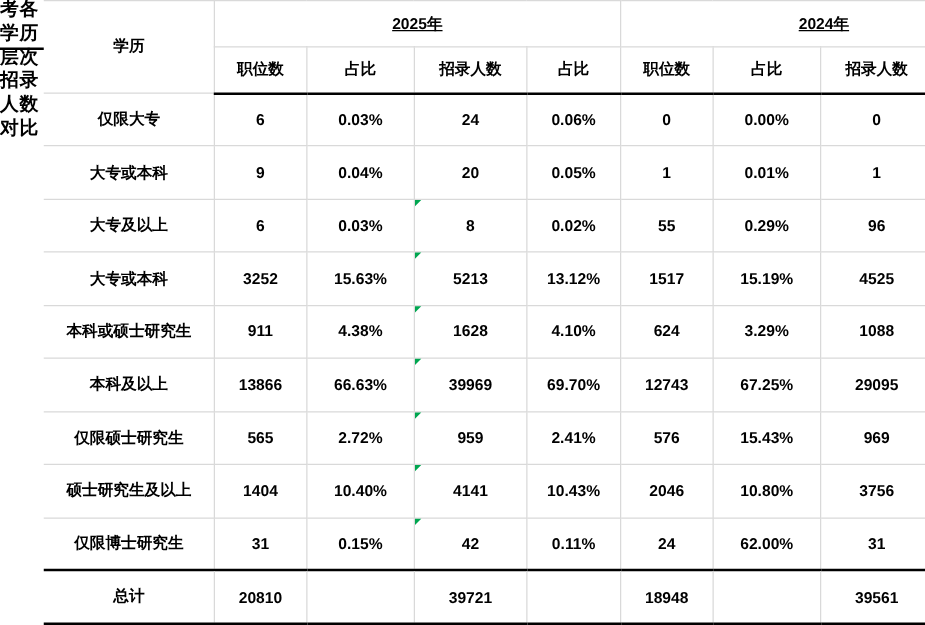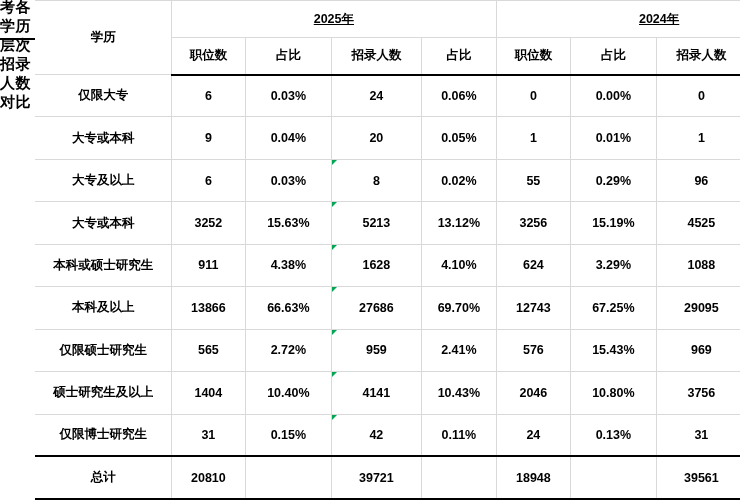--- a/index.html
+++ b/index.html
@@ -178,21 +178,21 @@
         <td>96</td>
         <td>0.24%</td>
       </tr>
 
       <tr>
         <td class="rowlabel">大专或本科</td>
         <td>3252</td>
         <td>15.63%</td>
         <td class="marker">5213</td>
         <td>13.12%</td>
-        <td>3256</td>
+        <td>1517</td>
         <td>15.19%</td>
         <td>4525</td>
         <td>11.44%</td>
       </tr>
 
       <tr>
         <td class="rowlabel">本科或硕士研究生</td>
         <td>911</td>
         <td>4.38%</td>
         <td class="marker">1628</td>
@@ -200,21 +200,21 @@
         <td>624</td>
         <td>3.29%</td>
         <td>1088</td>
         <td>2.75%</td>
       </tr>
 
       <tr>
         <td class="rowlabel">本科及以上</td>
         <td>13866</td>
         <td>66.63%</td>
-        <td class="marker">27686</td>
+        <td class="marker">39969</td>
         <td>69.70%</td>
         <td>12743</td>
         <td>67.25%</td>
         <td>29095</td>
         <td>73.54%</td>
       </tr>
 
       <tr>
         <td class="rowlabel">仅限硕士研究生</td>
         <td>565</td>
@@ -239,21 +239,21 @@
         <td>9.49%</td>
       </tr>
 
       <tr>
         <td class="rowlabel bottom-border-strong">仅限博士研究生</td>
         <td class="bottom-border-strong">31</td>
         <td class="bottom-border-strong">0.15%</td>
         <td class="marker bottom-border-strong">42</td>
         <td class="bottom-border-strong">0.11%</td>
         <td class="bottom-border-strong">24</td>
-        <td class="bottom-border-strong">0.13%</td>
+        <td class="bottom-border-strong">62.00%</td>
         <td class="bottom-border-strong">31</td>
         <td class="bottom-border-strong">0.08%</td>
       </tr>
 
       <tr class="total-row">
         <td class="rowlabel bottom-border-strong">总计</td>
         <td class="bottom-border-strong">20810</td>
         <td class="bottom-border-strong"></td>
         <td class="bottom-border-strong">39721</td>
         <td class="bottom-border-strong"></td>

